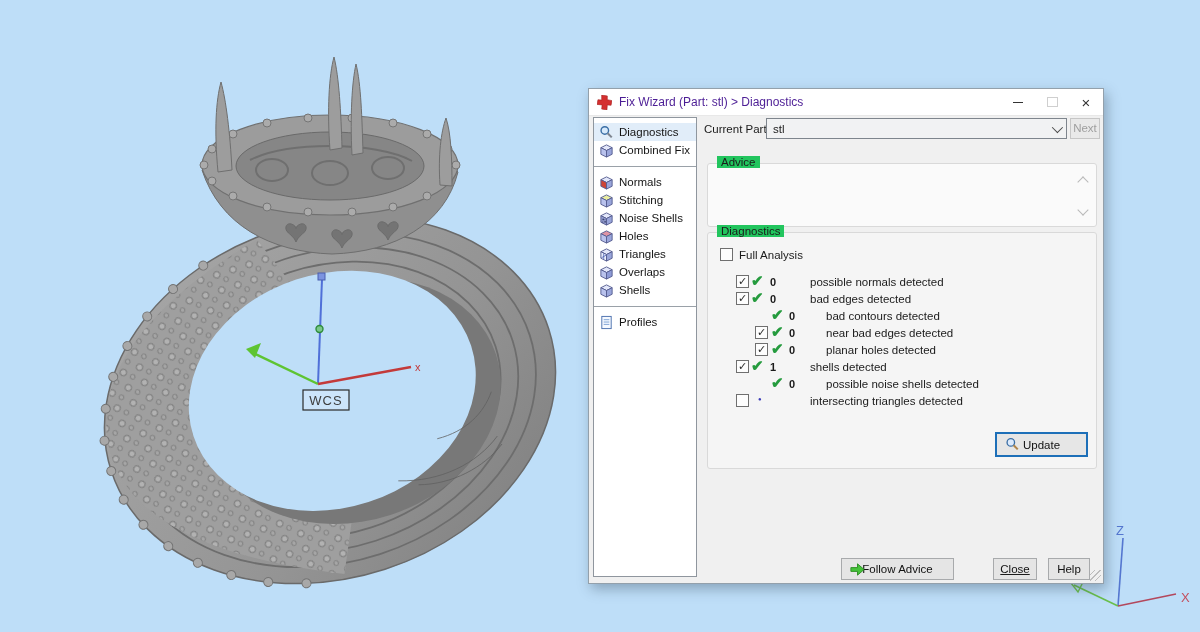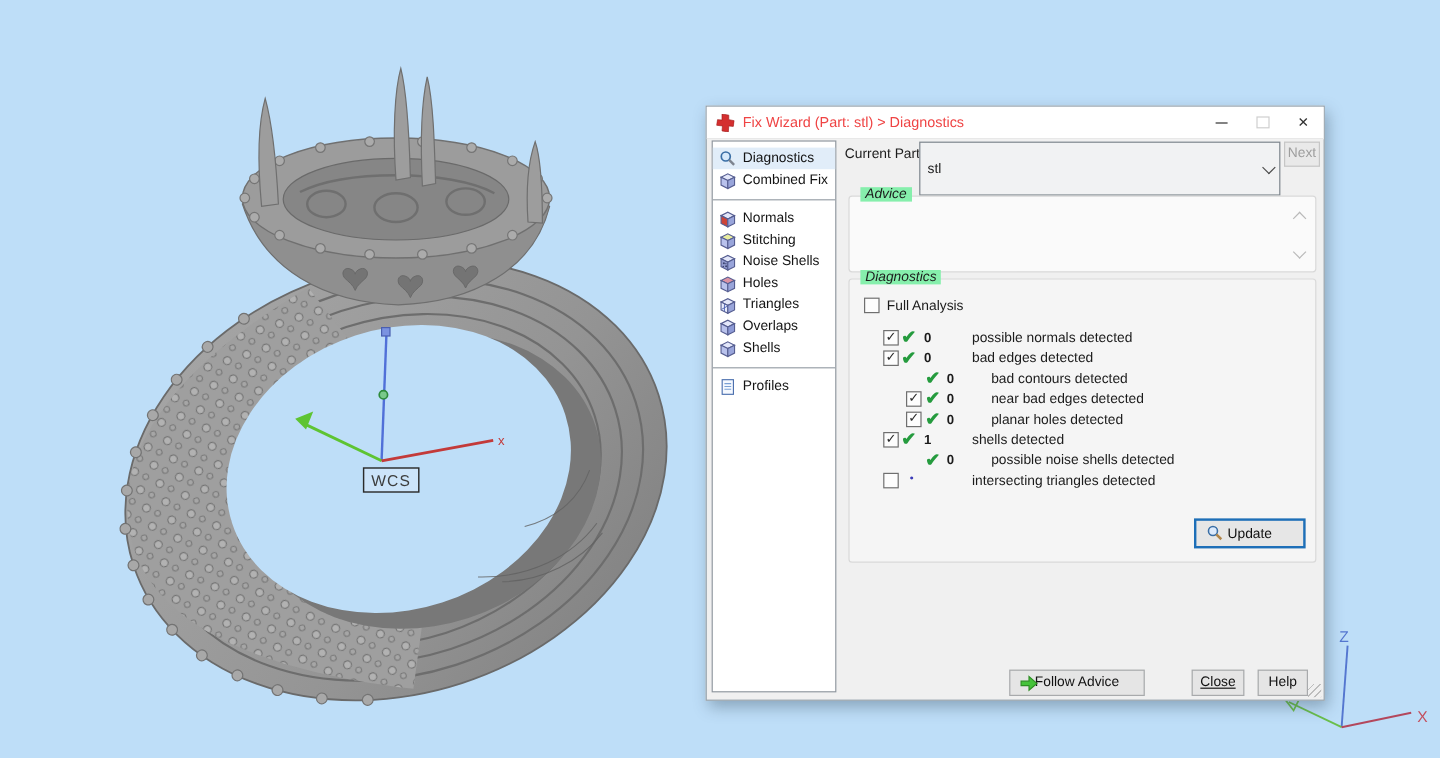--- a/index.html
+++ b/index.html
@@ -15,21 +15,21 @@
   
   .dialog{
     position:absolute;left:588px;top:88px;width:514px;height:494px;
     background:#f0f0f0;border:1px solid #93a0ab;
     box-shadow:3px 5px 12px rgba(50,70,90,.38);
     z-index:2;font-size:11.5px;color:#1b1b1b;
   }
   .titlebar{position:absolute;left:0;top:0;right:0;height:26px;background:#ffffff;
     display:flex;align-items:center;border-bottom:1px solid #e8e8e8;}
   .title-icon{width:15px;height:15px;margin:0 7px 0 8px;flex:0 0 auto;}
-  .title-text{font-size:12px;color:#ef4444;}
+  .title-text{font-size:12px;color:#4c1d95;}
   .win-controls{margin-left:auto;display:flex;height:100%;}
   .win-btn{width:34px;height:100%;display:flex;align-items:center;justify-content:center;}
   .glyph-min{width:10px;height:0;border-top:1px solid #333;}
   .glyph-max{width:9px;height:8px;border:1px solid #cfcfcf;}
   .glyph-close{font-size:15px;color:#333;line-height:1;}
 
   
   .sidebar{position:absolute;left:4px;top:28px;width:104px;height:460px;
     background:#ffffff;border:1px solid #8f969e;box-sizing:border-box;padding-top:5px;}
   .side-item{display:flex;align-items:center;gap:5px;height:18px;padding-left:5px;cursor:default;}
@@ -41,29 +41,29 @@
   .c-normals .f-left{fill:#cd4437;}
   .c-stitching .f-top{fill:#e9eda0;}
   .c-noise .f-left{fill:#949dd0;}
   .c-holes .f-top{fill:#dd93a4;}
   .c-triangles .f-left{fill:#e8edfd;}
   .c-overlaps .f-right{fill:#8d9ad6;}
 
   
   .cp-label{position:absolute;left:115px;top:34px;}
   .combo{position:absolute;left:177px;top:29px;width:287px;height:19px;
-    background:#f1f2f3;border:1px solid #7e858d;display:flex;align-items:center;padding:12px 6px;}
+    background:#f1f2f3;border:1px solid #7e858d;display:flex;align-items:center;padding:0 6px;}
   .combo-chevron{margin-left:auto;width:7px;height:7px;border-right:1.4px solid #4a4a4a;
     border-bottom:1.4px solid #4a4a4a;transform:rotate(45deg) translateY(-2px);}
   .next-btn{position:absolute;left:481px;top:29px;width:28px;height:19px;background:#e9e9e9;
     border:1px solid #c6c6c6;color:#9e9e9e;text-align:center;line-height:19px;}
 
   
   .groupbox{position:absolute;border:1px solid #d9d9d9;border-radius:3px;background:#f5f5f5;}
-  .legend{position:absolute;top:-8px;left:9px;background:#86efac;padding:0 4px;color:#1b1b1b;font-style:italic;}
+  .legend{position:absolute;top:-8px;left:9px;background:#22c55e;padding:0 4px;color:#1b1b1b;}
   .advice-box{left:118px;top:74px;width:388px;height:62px;background:#fafafa;}
   .advice-text{position:absolute;left:9px;top:9px;right:30px;line-height:1.5;color:#222;}
   .chev{position:absolute;right:9px;width:7px;height:7px;border-left:1.5px solid #b9b9b9;border-top:1.5px solid #b9b9b9;}
   .chev-up{top:14px;transform:rotate(45deg);}
   .chev-down{bottom:12px;transform:rotate(225deg);}
 
   .diag-box{left:118px;top:143px;width:388px;height:235px;}
   .fa-row{position:absolute;left:12px;top:15px;display:flex;align-items:center;gap:6px;}
   .cbx{width:13px;height:13px;border:1px solid #6f6f6f;background:#fdfdfd;box-sizing:border-box;
     display:inline-flex;align-items:center;justify-content:center;}

